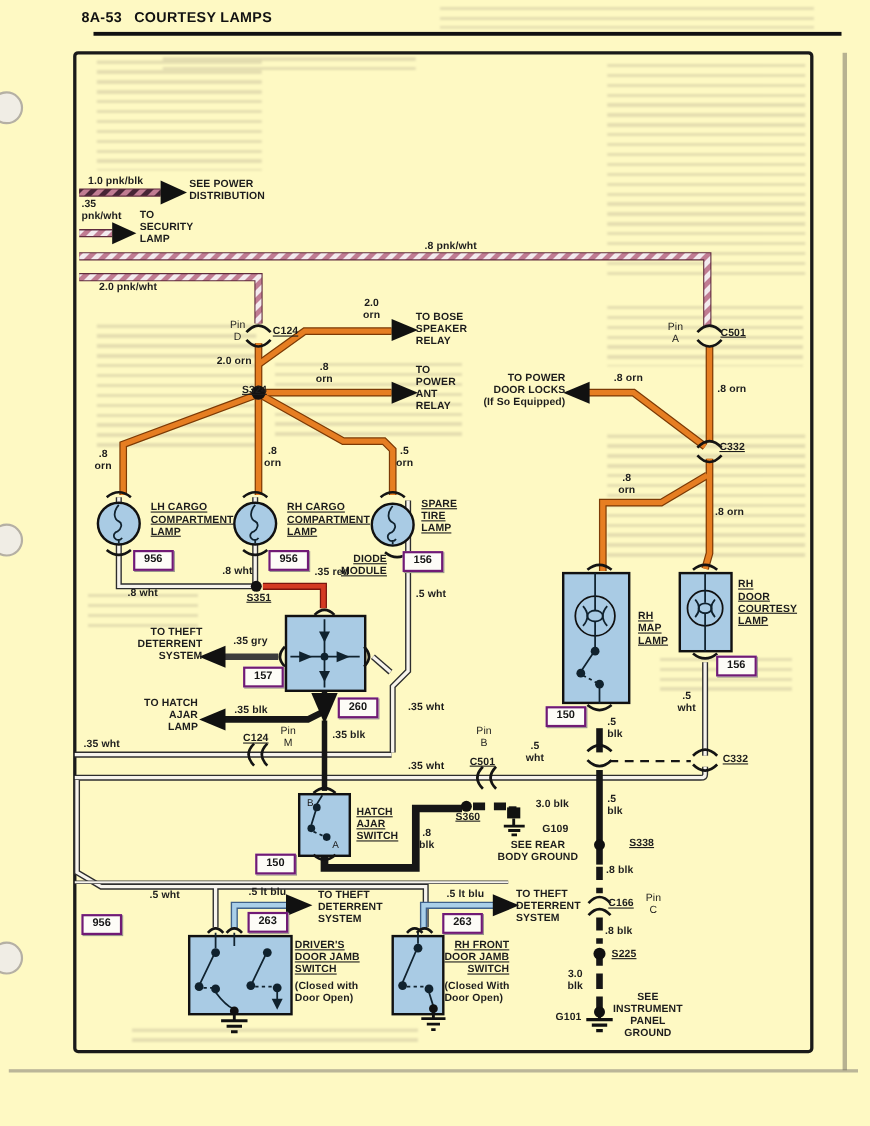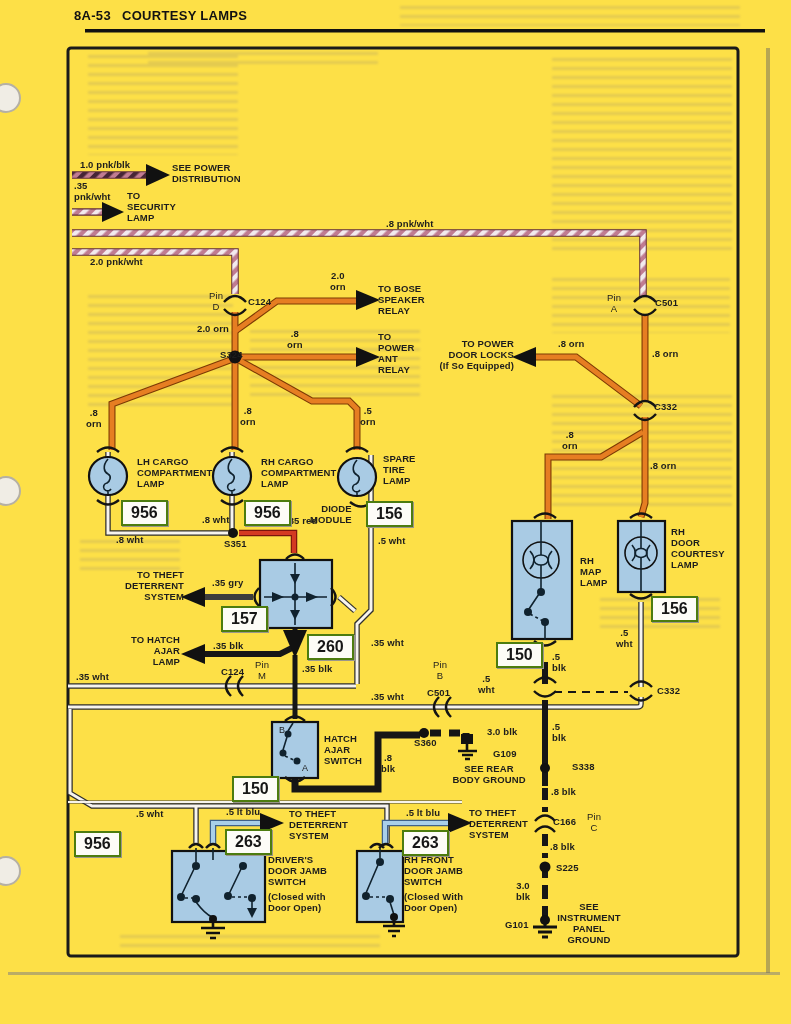--- a/index.html
+++ b/index.html
@@ -1,26 +1,26 @@
 <!DOCTYPE html>
 <html><head>
 <meta charset="utf-8">
 <style>
   html,body{margin:0;padding:0;background:#e8e4da;}
-  #page{position:relative;width:791px;height:1024px;background:#fde047;overflow:hidden;
+  #page{position:relative;width:791px;height:1024px;background:#fef9c3;overflow:hidden;
         font-family:"Liberation Sans",sans-serif;}
   #wires{position:absolute;left:0;top:0;z-index:3;}
   #labels{position:absolute;left:0;top:0;width:791px;height:1024px;z-index:4;}
   .lbl{position:absolute;font-size:9.5px;font-weight:700;color:#1d1d1d;line-height:1.15;
        white-space:pre-line;letter-spacing:.1px;}
-  .lbl.u{}
+  .lbl.u{text-decoration:underline;}
   .lbl.al-c{text-align:center;}
   .lbl.al-r{text-align:right;}
-  .refbox{position:absolute;border:2px solid #4d7c0f;background:#fdfcf7;color:#161616;
-          font-size:16px;font-weight:700;padding:1px 8px;line-height:1.25;z-index:4;
+  .refbox{position:absolute;border:2px solid #701a75;background:#fdfcf7;color:#161616;
+          font-size:10px;font-weight:700;padding:1px 8px;line-height:1.25;z-index:4;
           box-shadow:1px 1px 0 #9a968c;}
   .hdr{position:absolute;font-weight:700;color:#121212;z-index:4;font-size:13px;letter-spacing:.3px;}
   .art{position:absolute;z-index:1;opacity:.22;filter:blur(1.1px);
        background:repeating-linear-gradient(180deg,#8d8272 0 3px,transparent 3px 9px);}
   .hole{position:absolute;width:26px;height:26px;border-radius:50%;border:2px solid #b5b0a4;
         background:#f0ede5;z-index:5;left:-9px;}
   .edge-b{position:absolute;left:8px;top:972px;width:772px;height:3px;background:#8d887b;opacity:.6;z-index:2;}
 </style>
 </head>
 <body>
@@ -412,21 +412,21 @@
       <div class="lbl" style="left: 136px; top: 809px;">.5 wht</div>
       <div class="lbl" style="left: 226px; top: 807px;">.5 lt blu</div>
       <div class="lbl" style="left: 289px; top: 809px;">TO THEFT
 DETERRENT
 SYSTEM</div>
       <div class="lbl u" style="left: 268px; top: 855px;">DRIVER'S
 DOOR JAMB
 SWITCH</div>
       <div class="lbl" style="left: 268px; top: 892px;">(Closed with
 Door Open)</div>
-      <div class="lbl u" style="left: 404px; top: 855px;">RH FRONT
+      <div class="lbl u" style="left: 404px; top: 855px; text-align: right;">RH FRONT
 DOOR JAMB
 SWITCH</div>
       <div class="lbl" style="left: 404px; top: 892px;">(Closed With
 Door Open)</div>
     </div>
   <div id="boxes">
       <div class="refbox" style="left: 121px; top: 500px;">956</div>
       <div class="refbox" style="left: 244px; top: 500px;">956</div>
       <div class="refbox" style="left: 366px; top: 501px;">156</div>
       <div class="refbox" style="left: 221px; top: 606px;">157</div>

